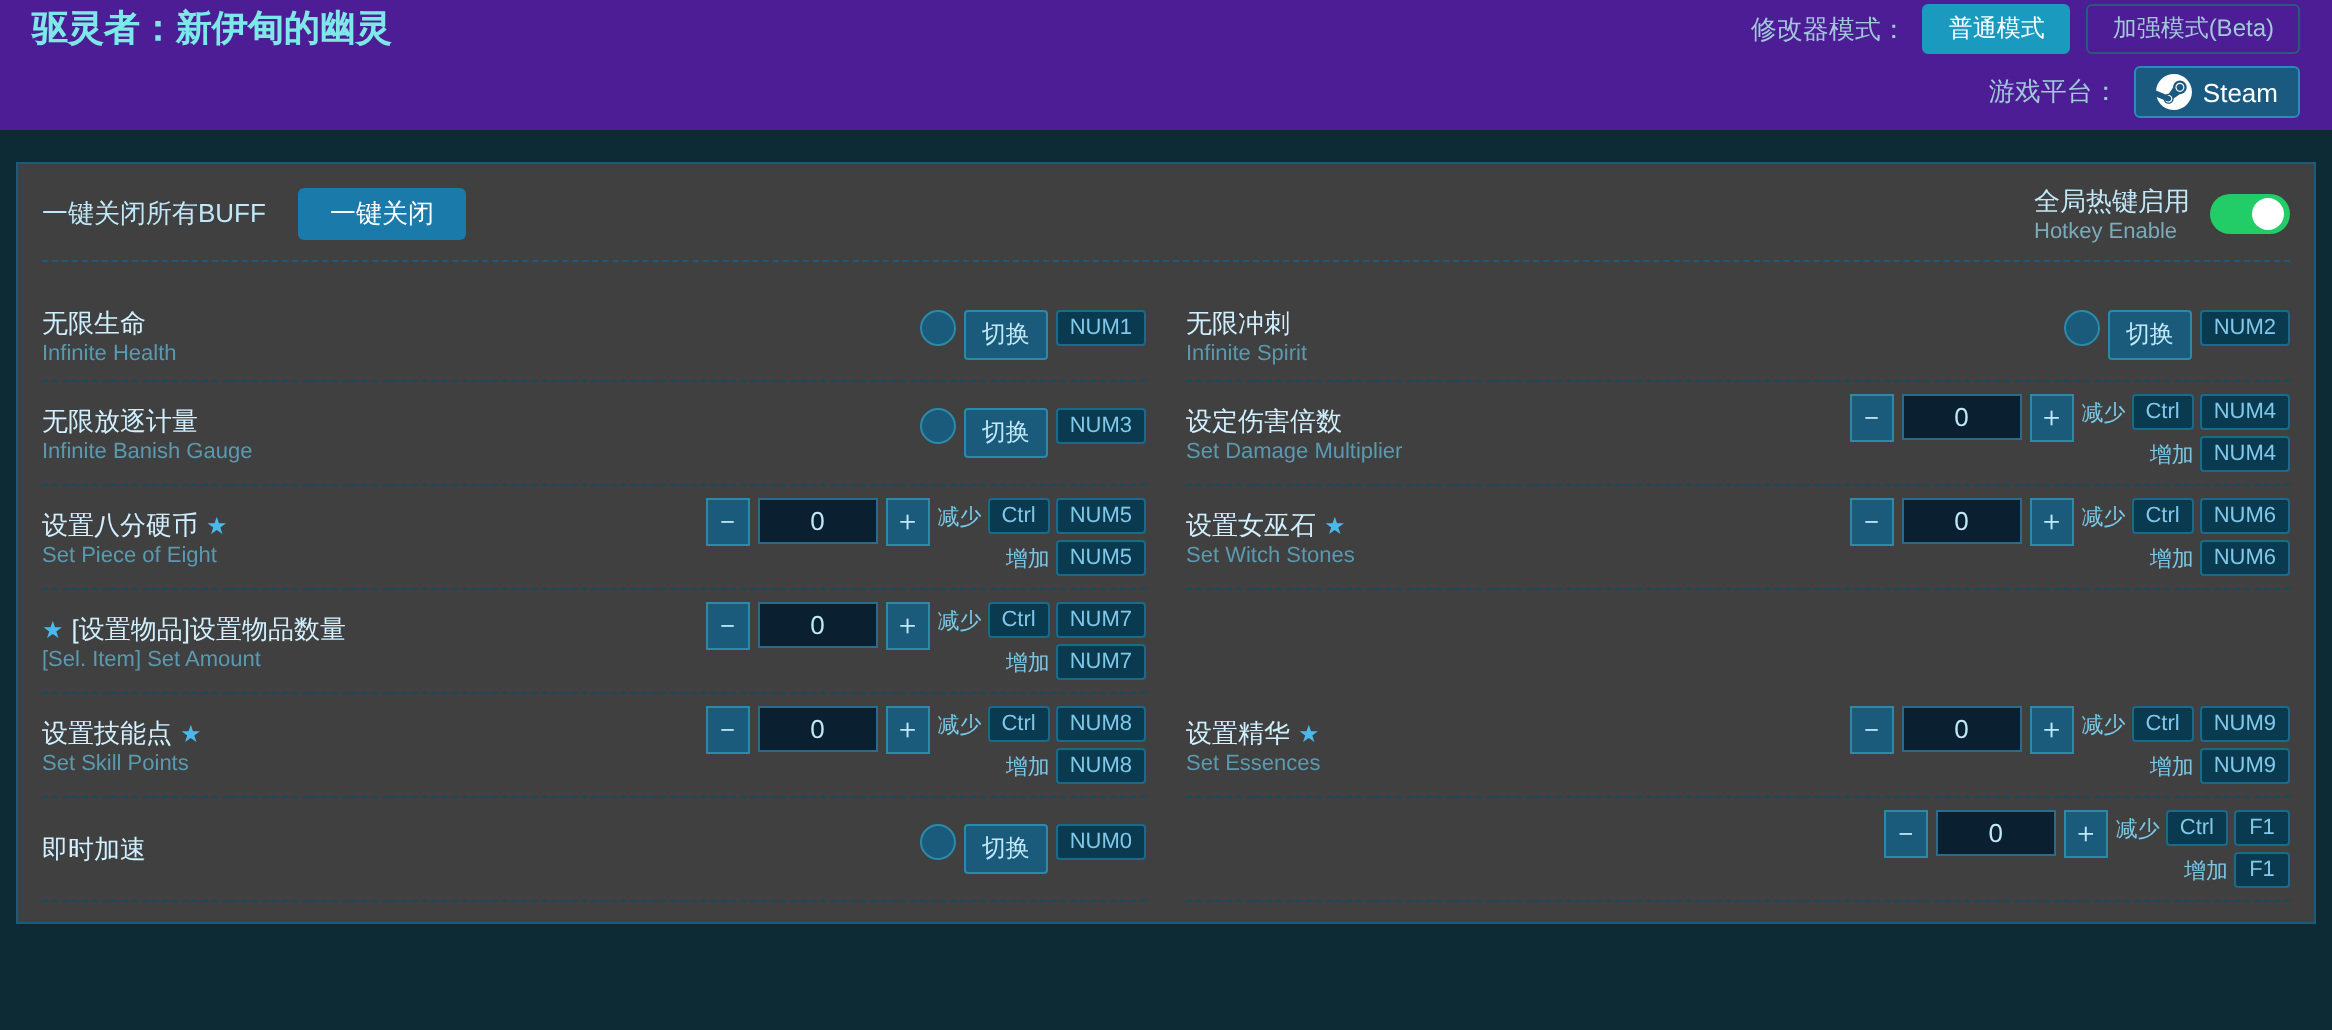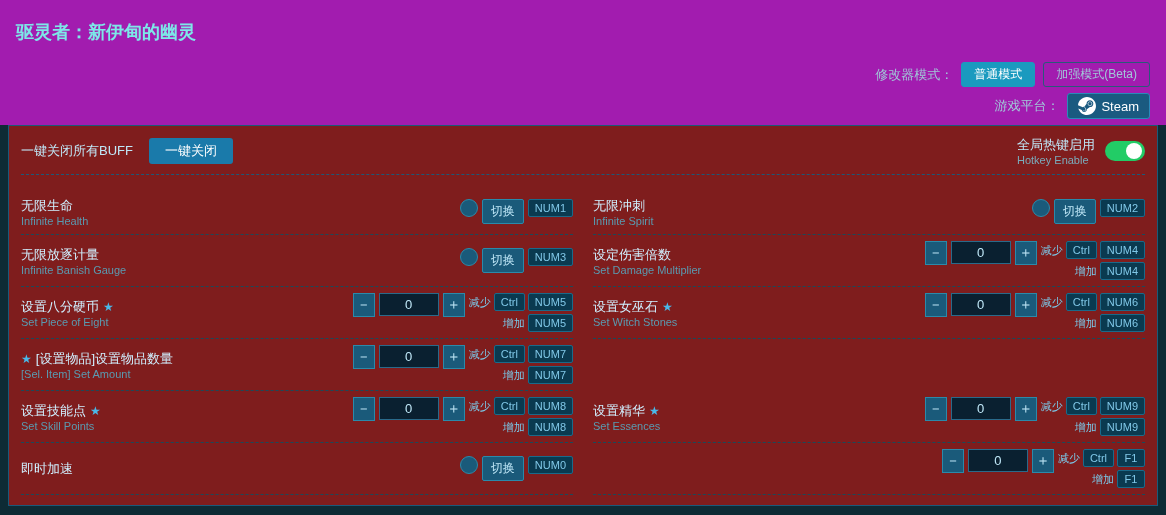--- a/index.html
+++ b/index.html
@@ -7,22 +7,22 @@
       background-color: #0d2b35;
       color: #a0d8e8;
       font-family: "Microsoft YaHei", Arial, sans-serif;
       font-size: 13px;
       width: 1166px;
       min-height: 515px;
       overflow: hidden;
     }
 
     .header {
-      background-color: #a21caf;
-      padding: 20px 16px 6px 16px;
+      background-color: #4c1d95;
+      padding: 2px 16px 6px 16px;
       display: flex;
       justify-content: space-between;
       align-items: flex-start;
     }
 
     .title-section {}
     .title-zh {
       color: #7de8e8;
       font-size: 18px;
       font-weight: bold;
@@ -37,21 +37,20 @@
       display: flex;
       flex-direction: column;
       align-items: flex-end;
       gap: 6px;
     }
 
     .mode-row {
       display: flex;
       align-items: center;
       gap: 8px;
-      margin-top: 42px;
     }
     .mode-label {
       color: #a0c8d8;
       font-size: 13px;
     }
     .mode-btn {
       padding: 3px 12px;
       border-radius: 3px;
       border: 1px solid #2a7a9a;
       font-size: 12px;
@@ -86,23 +85,23 @@
       padding: 3px 10px;
       color: #fff;
       font-size: 13px;
     }
     .steam-icon {
       width: 18px;
       height: 18px;
     }
 
     .main-content {
-      background-color: #7f1d1d;
+      background-color: #404040;
       border: 1px solid #1a5a7a;
-      margin: 0 8px 8px 8px;
+      margin: 16px 8px 8px 8px;
       padding: 10px 12px;
     }
 
     
     .top-bar {
       display: flex;
       justify-content: space-between;
       align-items: center;
       margin-bottom: 14px;
       padding-bottom: 8px;

